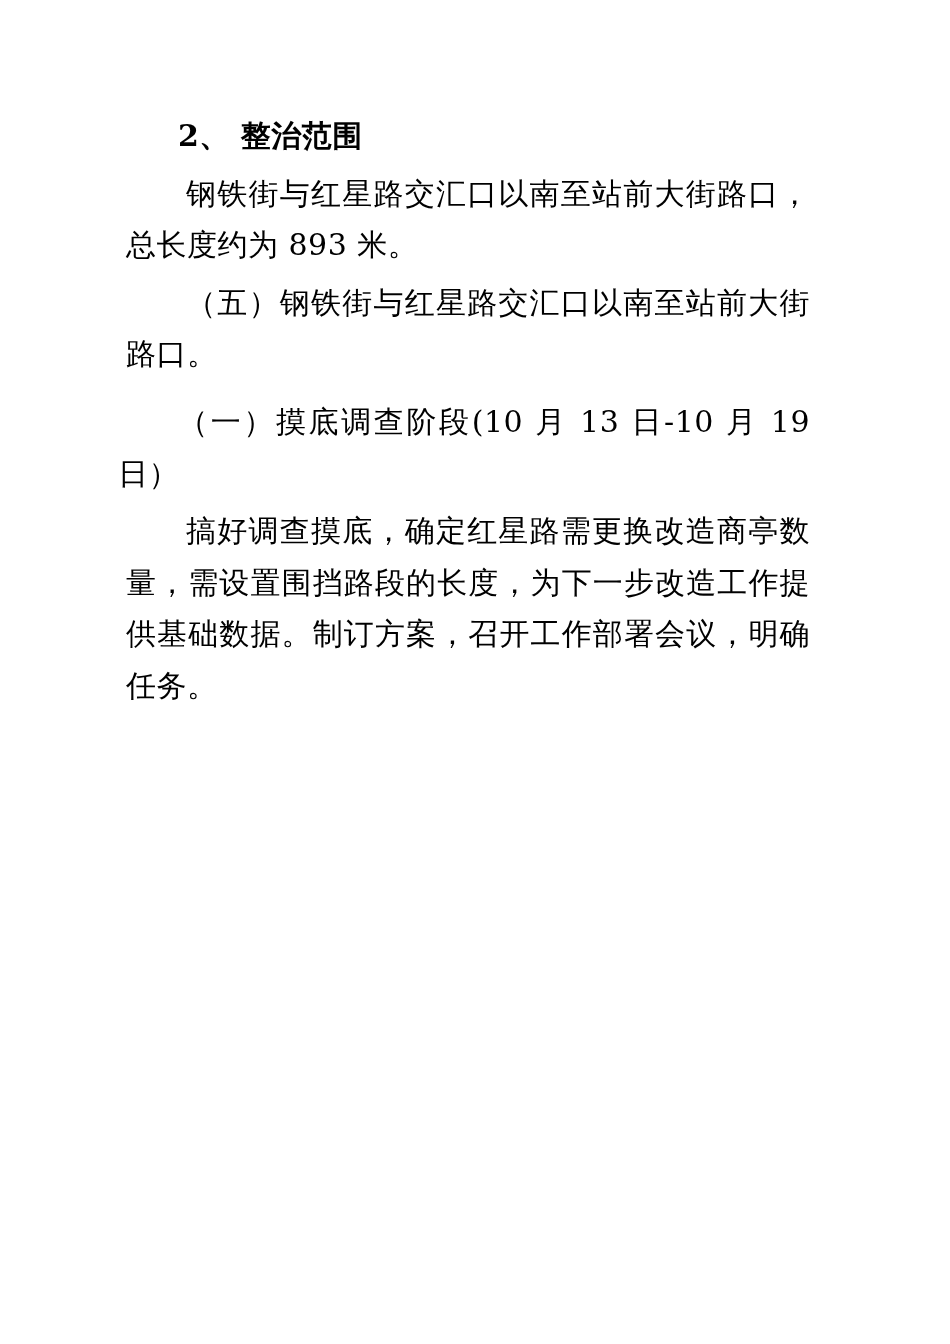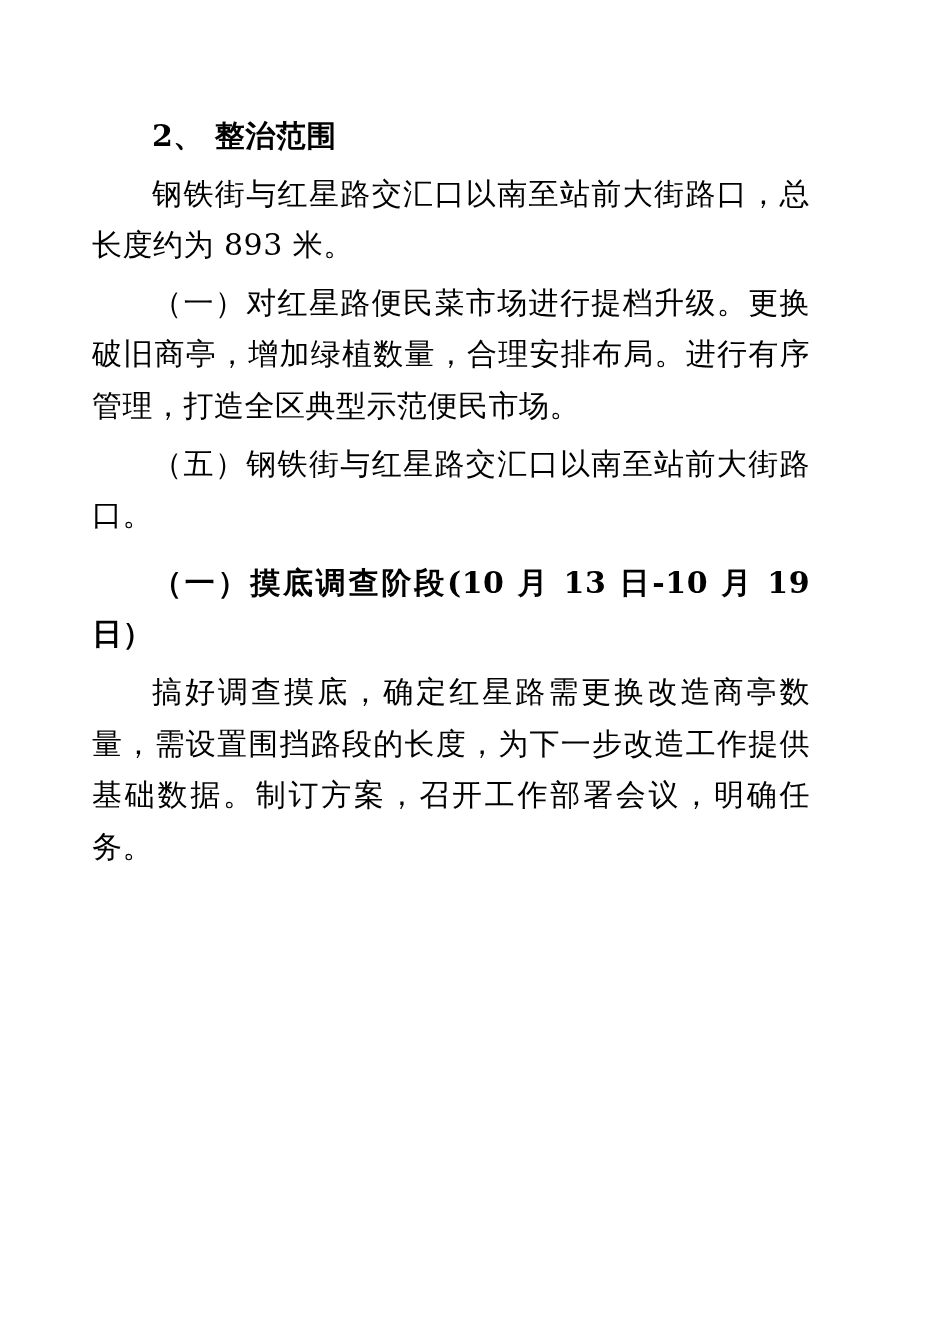--- a/index.html
+++ b/index.html
@@ -11,51 +11,49 @@
     width: 950px;
     height: 1344px;
     font-family: "DejaVu Serif", "Liberation Serif", serif;
     color: #000000;
     overflow: hidden;
   }
   .page {
     box-sizing: border-box;
     width: 950px;
     height: 1344px;
-    padding: 110px 140px 40px 92px;
+    padding: 110px 140px 40px 118px;
     background: #ffffff;
   }
   .doc-body {
     font-size: 30px;
     line-height: 1.72;
     text-align: justify;
     text-justify: inter-ideograph;
     letter-spacing: 0.5px;
   }
   p.para {
-    margin: 0 0 6px 0;
+    margin: 0 0 6px 8px;
     text-indent: 2em;
   }
   p.heading {
     margin: 0 0 6px 0;
     text-indent: 2em;
     font-weight: bold;
   }
   p.sub-heading {
     margin: 16px 0 6px 0;
     text-indent: 2em;
-    font-weight: bold;
   }
 </style>
 </head>
 <body>
 
 <div class="page">
   <div class="doc-body">
     <p class="heading">2、 整治范围</p>
     <p class="para">钢铁街与红星路交汇口以南至站前大街路口，总长度约为 893 米。</p>
-    <p class="para">（一）对红星路便民菜市场进行提档升级。更换破旧商亭，增加绿植数量，合理安排布局。进行有序管理，打造全区典型示范便民市场。</p>
     <p class="para">（五）钢铁街与红星路交汇口以南至站前大街路口。</p>
     <p class="sub-heading">（一）摸底调查阶段(10 月 13 日-10 月 19 日）</p>
     <p class="para">搞好调查摸底，确定红星路需更换改造商亭数量，需设置围挡路段的长度，为下一步改造工作提供基础数据。制订方案，召开工作部署会议，明确任务。</p>
 
   </div>
 </div>
 
 </body></html>

